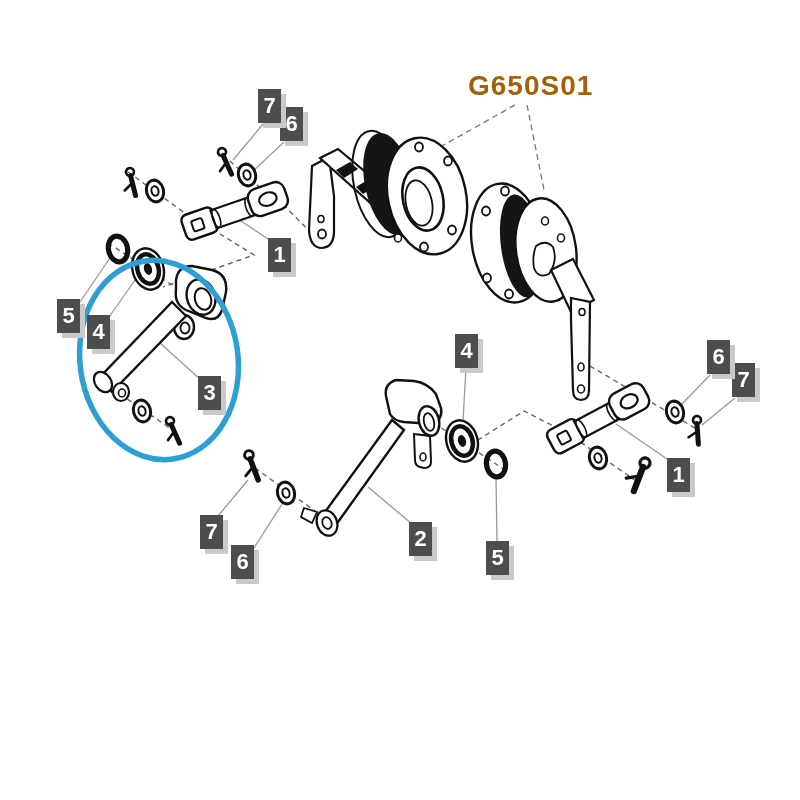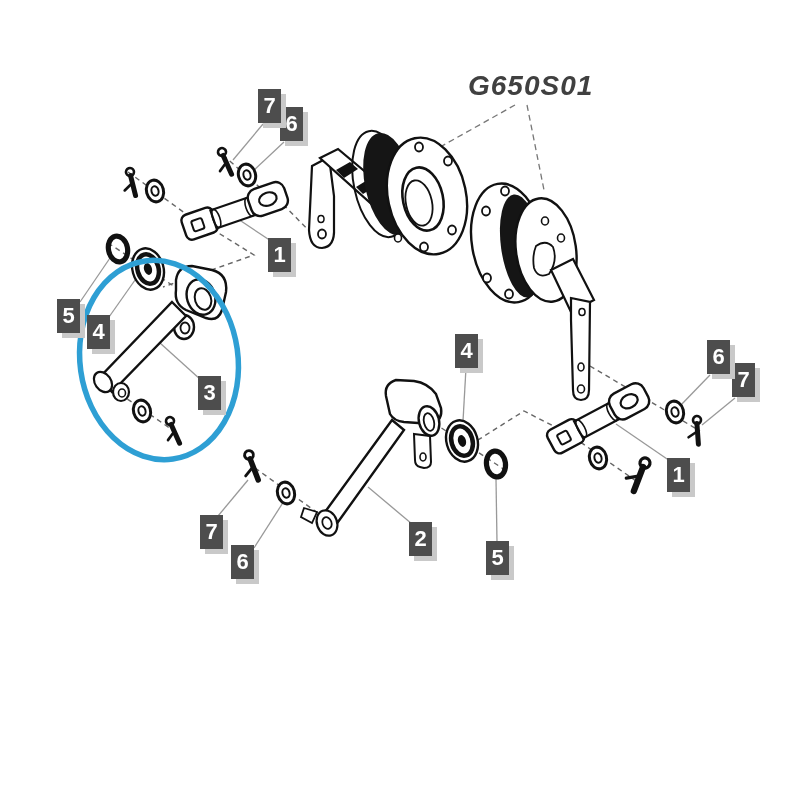--- a/index.html
+++ b/index.html
@@ -3,21 +3,21 @@
 <meta charset="utf-8">
 <style>
   html,body{margin:0;padding:0;background:#fff;}
   .stage{
     position:relative;width:800px;height:800px;background:#ffffff;overflow:hidden;
     font-family:"Liberation Sans", sans-serif;
   }
   .diagram-svg{position:absolute;left:0;top:0;}
   .title{
     position:absolute;left:468px;top:70px;
-    font-size:28px;font-weight:bold;color:#404040;letter-spacing:1px;font-style:italic;
+    font-size:28px;font-weight:bold;color:#a16207;letter-spacing:1px;
   }
   .plabel{
     position:absolute;width:23px;height:34px;
     background:#4d4d4d;color:#fff;
     font-size:22px;font-weight:bold;line-height:34px;text-align:center;
     box-shadow:5px 5px 0 #c9c9c9;
   }
   .z1{z-index:1}.z2{z-index:2}
 </style>
 </head>

